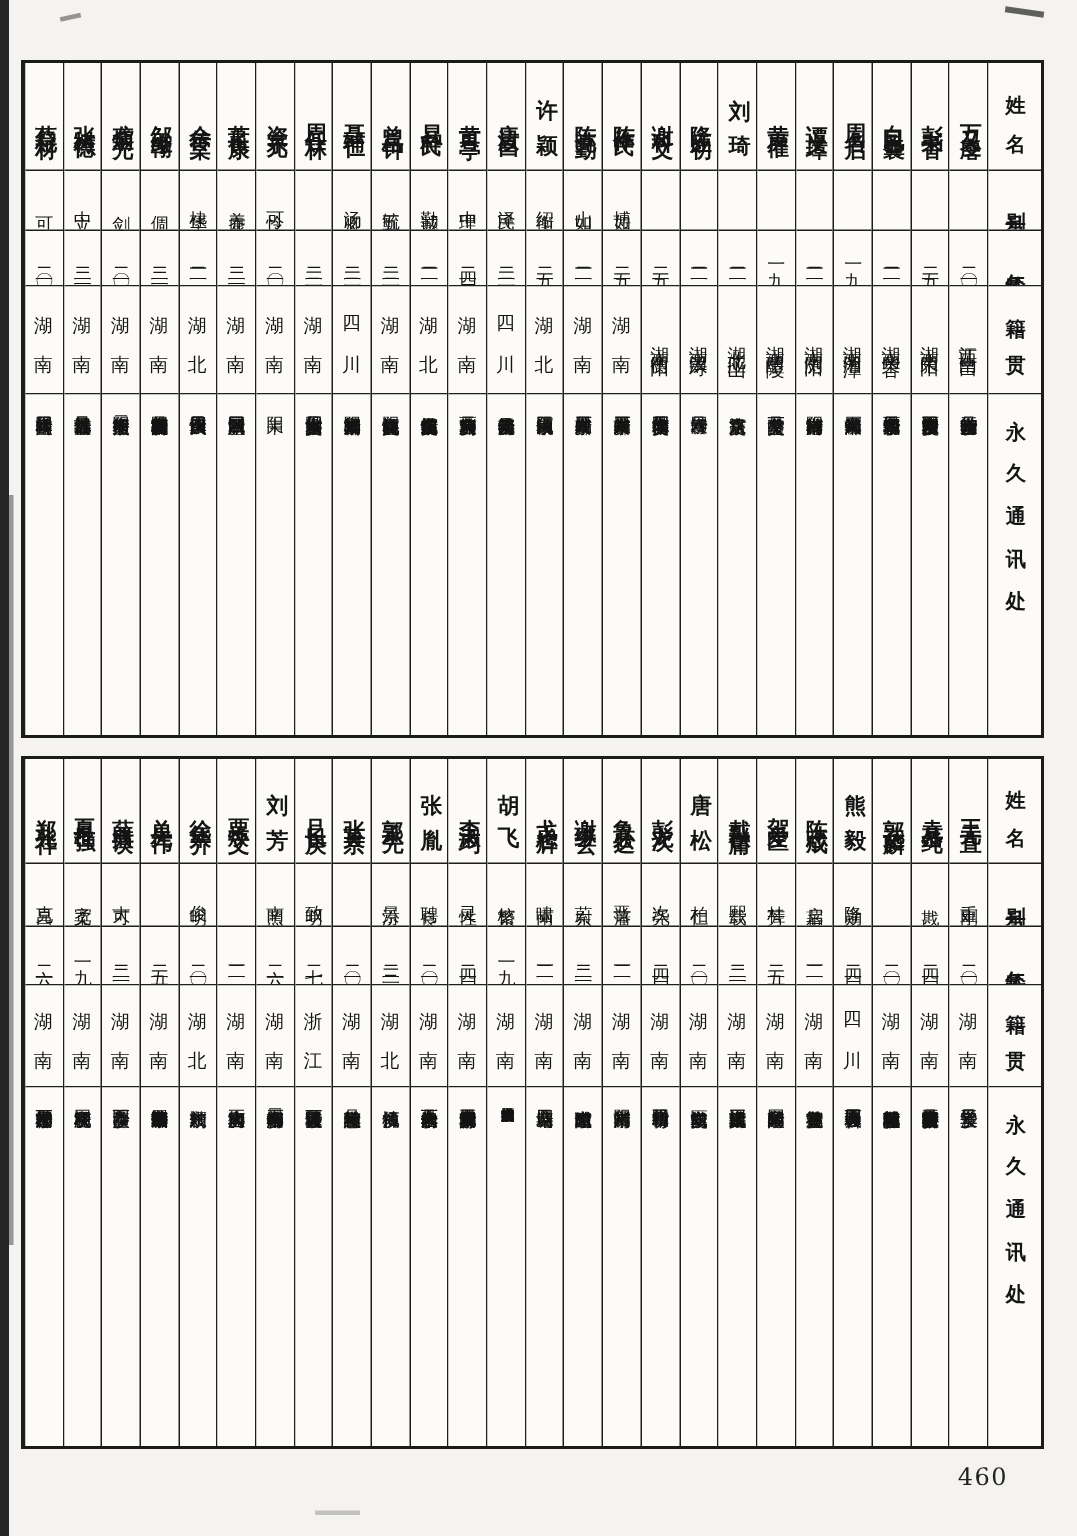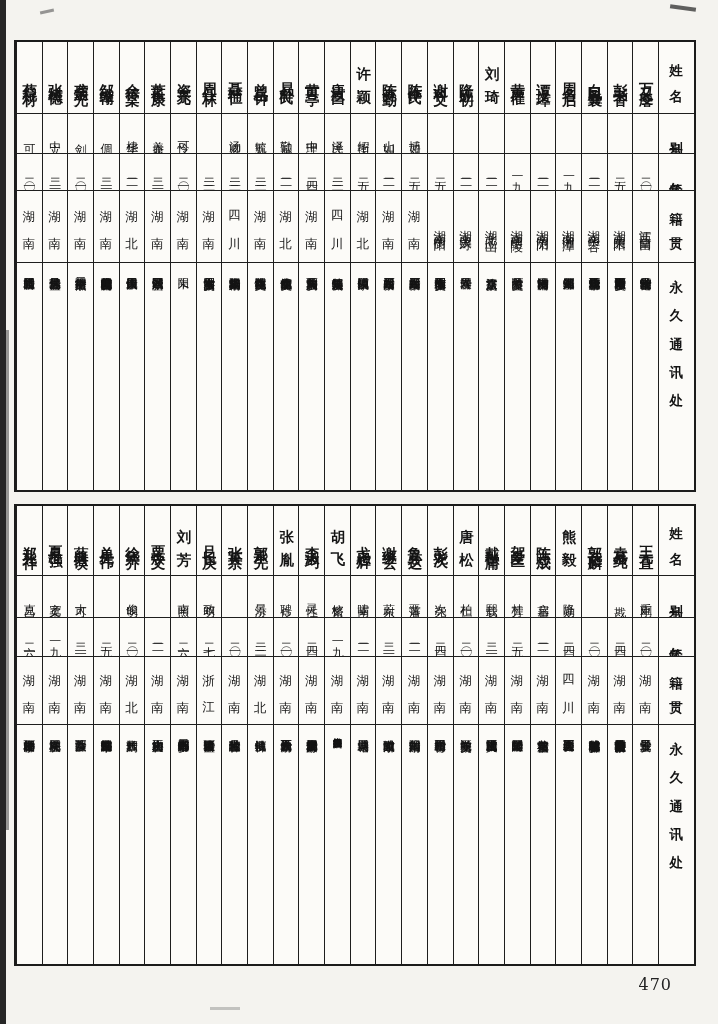--- a/index.html
+++ b/index.html
@@ -959,13 +959,13 @@
       </div>
       <div class="c r-origin">
         <div class="vt" style="letter-spacing: 2.1em;">湖南</div>
       </div>
       <div class="c r-addr">
         <div class="vt" style="letter-spacing: 0px;">宁远柏家坪邮局转神山下</div>
       </div>
     </div>
   </div>
 
-<div class="pageno">470</div>
+<div class="pageno">460</div>
 
 </body></html>

